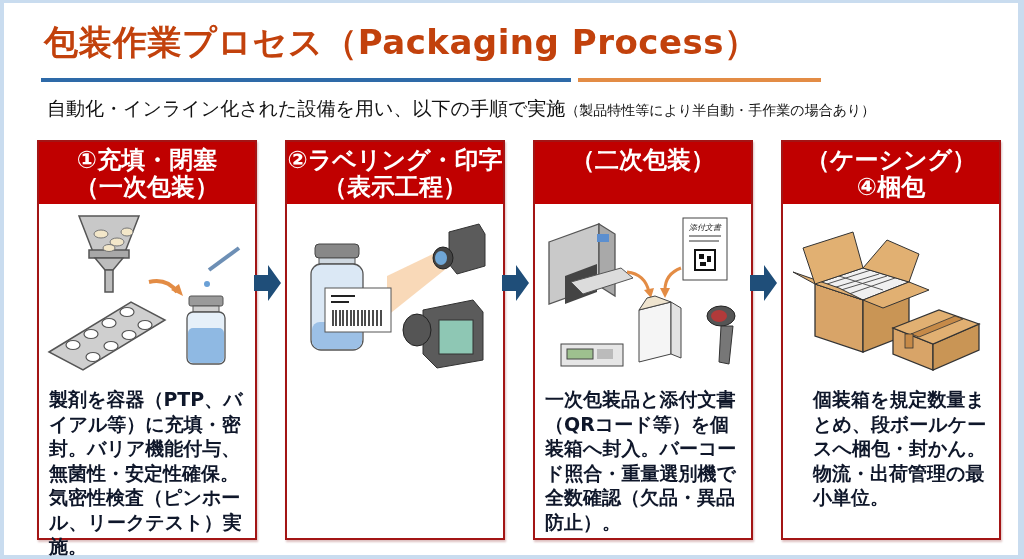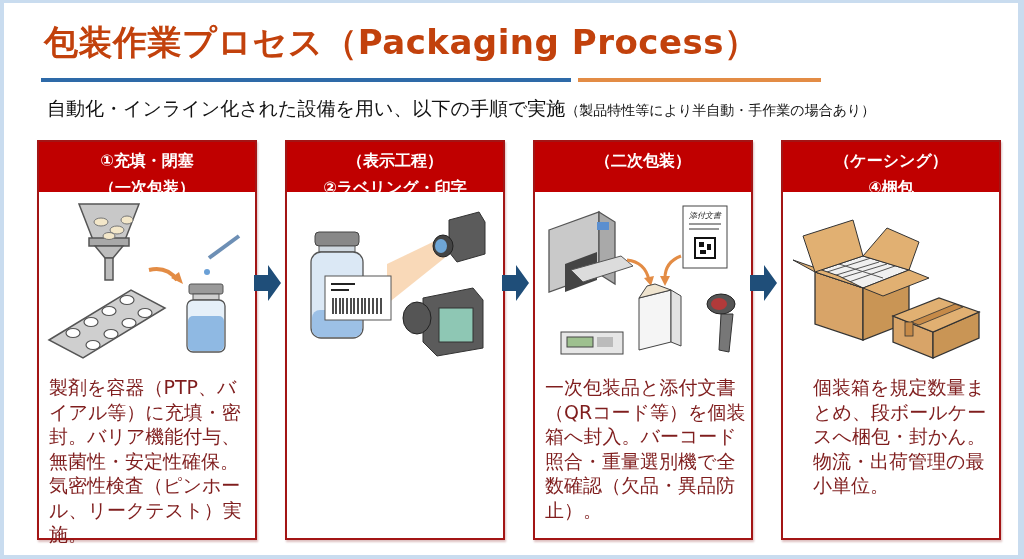--- a/index.html
+++ b/index.html
@@ -33,29 +33,29 @@
   }
   .subtitle .note { font-size: 14px; }
 
   .step {
     position: absolute; top: 140px; width: 220px; height: 400px;
     border: 2px solid #a31515;
     background: #fff;
     box-shadow: 1px 2px 2px rgba(120,0,0,0.25);
   }
   .step-head {
-    height: 50px; background: #c00000;
+    height: 62px; background: #c00000;
     color: #fff; text-align: center; font-weight: bold;
-    font-size: 16px; line-height: 27px; padding-top: 5px;
+    font-size: 24px; line-height: 27px; padding-top: 5px;
   }
   .step-img { position: relative; height: 175px; font-style: italic; }
   .step-img svg { position: absolute; left: 0; top: 0; }
   .step-text {
     padding: 8px 4px 0 10px;
-    font-size: 19px; line-height: 24.5px; color: #7f1d1d;
+    font-size: 19px; line-height: 24.5px; color: #0f172a; font-weight: bold;
   }
   .arrow { position: absolute; top: 263px; width: 30px; height: 40px; }
 </style>
 </head>
 <body>
 
 <div class="frame"></div>
 
 <div class="title">包装作業プロセス（Packaging Process）</div>
 <div class="rule-blue"></div>
@@ -107,22 +107,22 @@
   </div>
   <div class="step-text">製剤を容器（PTP、バイアル等）に充填・密封。バリア機能付与、無菌性・安定性確保。気密性検査（ピンホール、リークテスト）実施。</div>
 </div>
 
 <svg class="arrow" style="left:252px;" viewBox="0 0 30 40">
   <polygon points="2,12 16,12 16,2 29,20 16,38 16,28 2,28" fill="#1f4e79"></polygon>
 </svg>
 
 <div class="step" style="left:285px;">
   <div class="step-head">
+    <div>②ラベリング・印字</div>
     <div>（表示工程）</div>
-    <div>②ラベリング・印字</div>
   </div>
   <div class="step-img">
     <svg width="216" height="175" viewBox="0 0 216 175">
 
       <polygon points="100,72 150,48 160,64 100,112" fill="#f6c99a" opacity="0.7"></polygon>
 
       <rect x="28" y="40" width="44" height="14" rx="4" fill="#888" stroke="#444"></rect>
       <rect x="32" y="54" width="36" height="6" fill="#cfd8e0" stroke="#555"></rect>
       <rect x="24" y="60" width="52" height="86" rx="10" fill="#dbe8f5" stroke="#555" stroke-width="1.3"></rect>
       <rect x="25" y="118" width="50" height="27" rx="8" fill="#9cc0e6"></rect>

